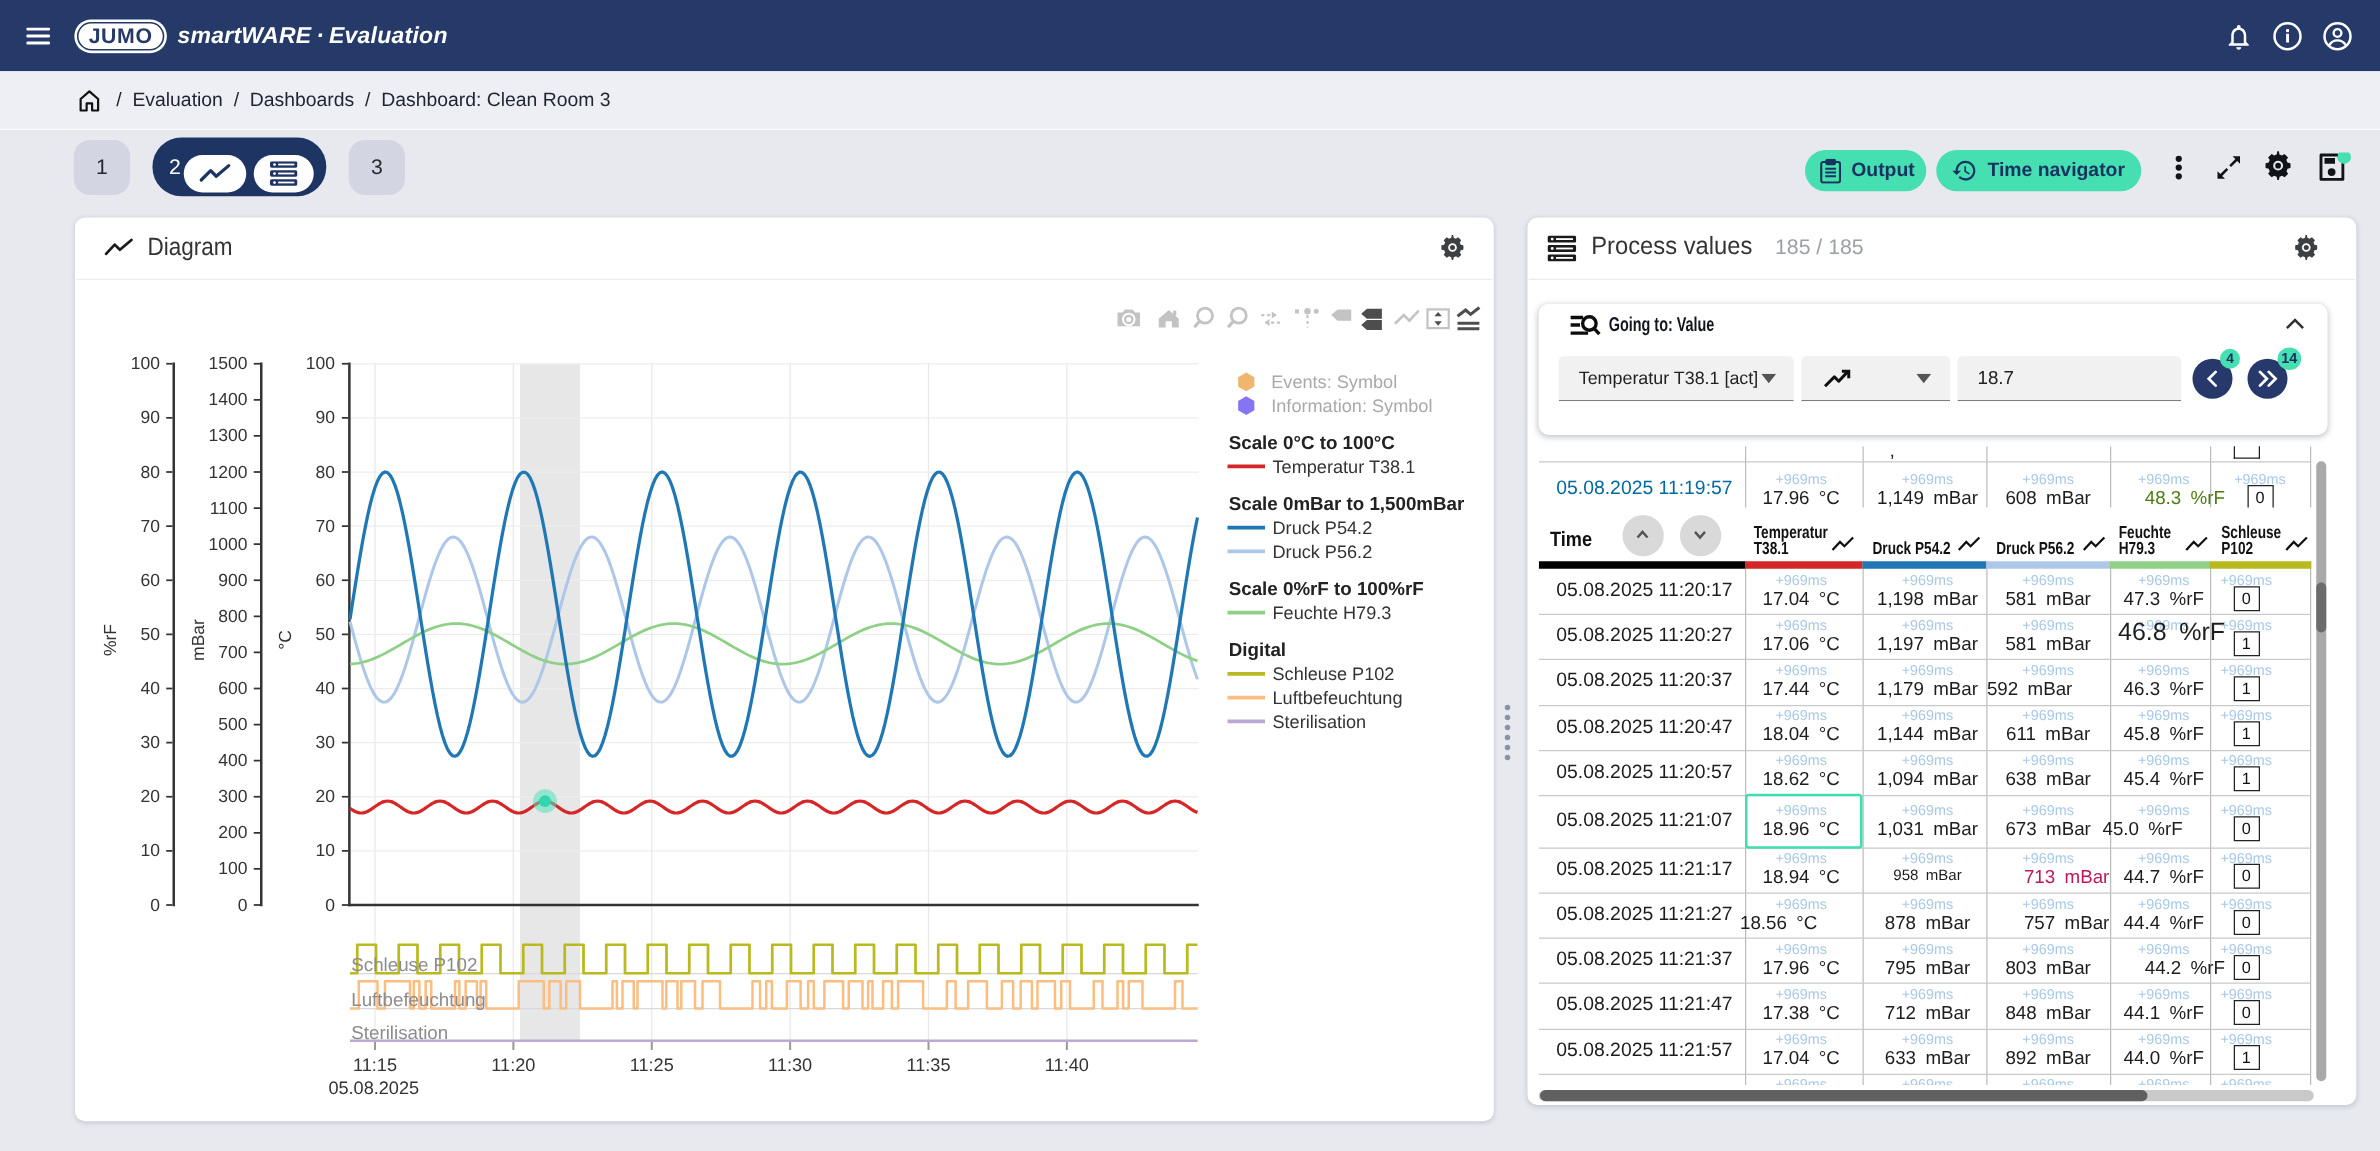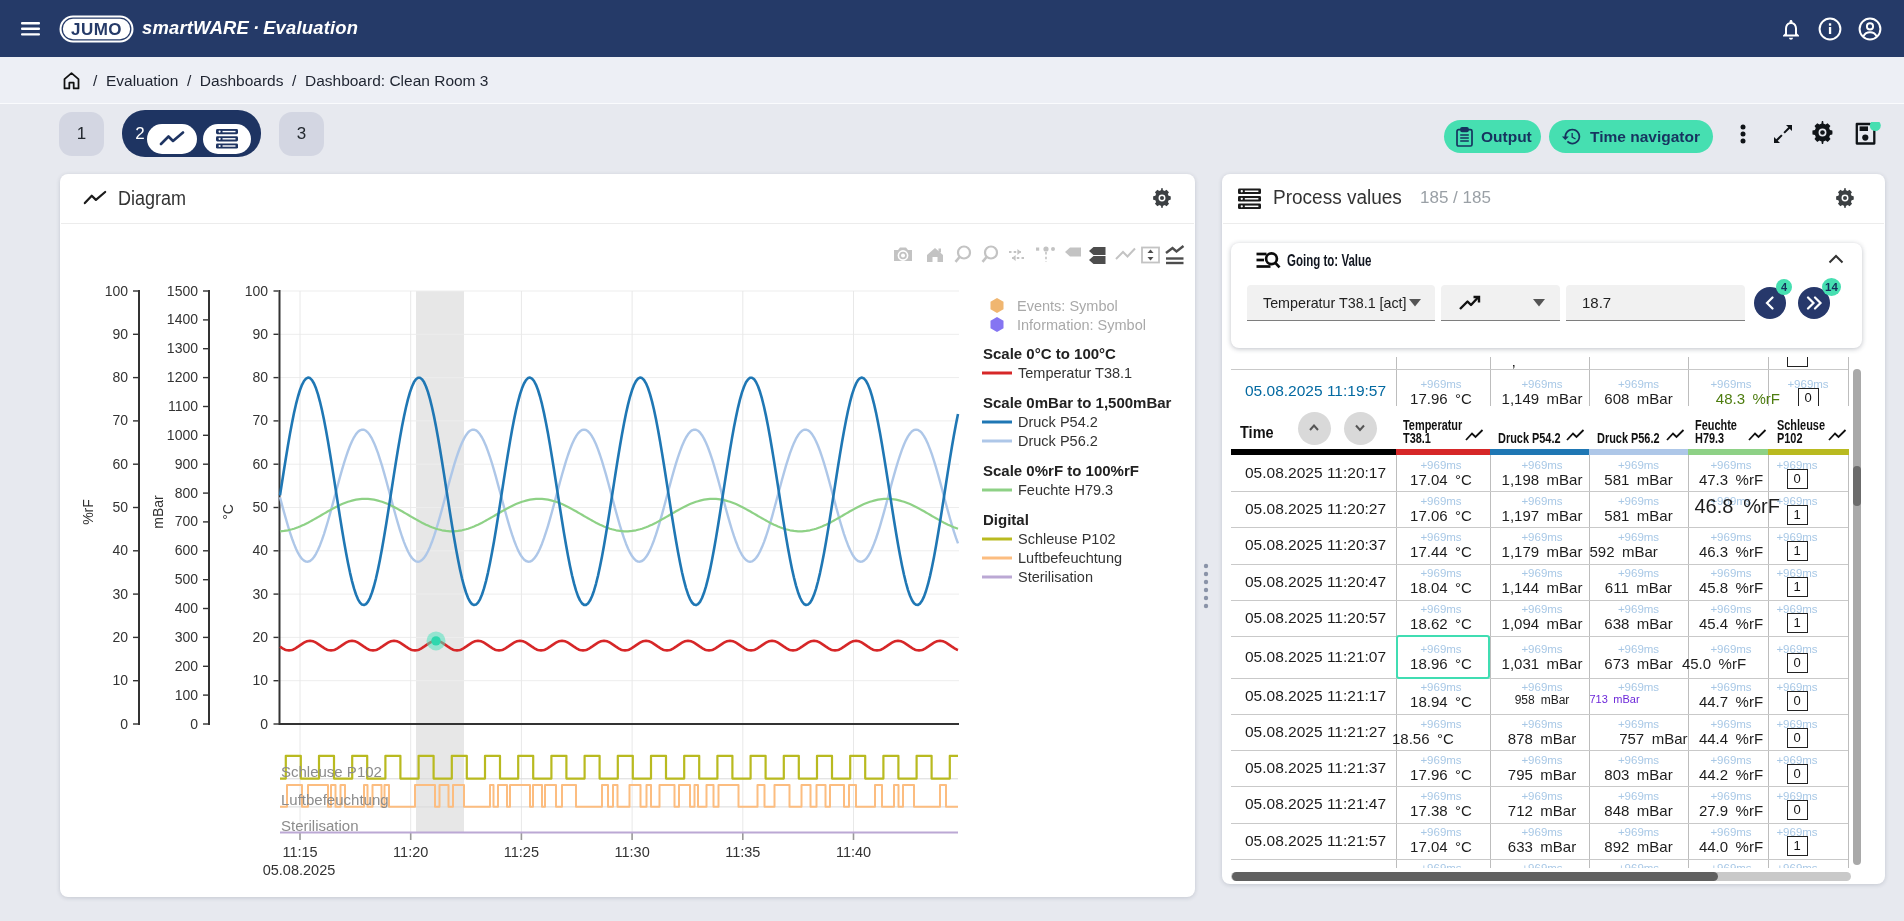--- a/index.html
+++ b/index.html
@@ -496,31 +496,31 @@
     <div class="a" style="left:555.5px;top:256.29999999999995px;width:21px;height:20px;border:1.6px solid #222;text-align:center;font-size:13px;color:#111;line-height:17px">1</div>
     <div class="a" style="left:0;top:279.0px;width:617px;height:1px;background:#c9c9c9"></div>
     <div class="a" style="left:14px;top:291.0px;font-size:15.5px;color:#1d1d1d">05.08.2025 11:21:07</div>
     <div class="a" style="left:161px;top:285.49999999999994px;width:98px;text-align:center;font-size:11.5px;color:#a8c8e6">+969ms</div>
     <div class="a" style="left:161px;top:297.49999999999994px;width:98px;text-align:center;font-size:15px;color:#1d1d1d">18.96  °C</div>
     <div class="a" style="left:262px;top:285.49999999999994px;width:98px;text-align:center;font-size:11.5px;color:#a8c8e6">+969ms</div>
     <div class="a" style="left:262px;top:297.49999999999994px;width:98px;text-align:center;font-size:15px;color:#1d1d1d">1,031  mBar</div>
     <div class="a" style="left:358.5px;top:285.49999999999994px;width:98px;text-align:center;font-size:11.5px;color:#a8c8e6">+969ms</div>
     <div class="a" style="left:358.5px;top:297.49999999999994px;width:98px;text-align:center;font-size:15px;color:#1d1d1d">673  mBar</div>
     <div class="a" style="left:451px;top:285.49999999999994px;width:98px;text-align:center;font-size:11.5px;color:#a8c8e6">+969ms</div>
-    <div class="a" style="left:434px;top:297.49999999999994px;width:98px;text-align:center;font-size:15px;color:#1d1d1d">45.0  %rF</div>
+    <div class="a" style="left:451px;top:297.49999999999994px;width:98px;text-align:left;font-size:15px;color:#1d1d1d">45.0  %rF</div>
     <div class="a" style="left:517px;top:285.49999999999994px;width:98px;text-align:center;font-size:11.5px;color:#a8c8e6">+969ms</div>
     <div class="a" style="left:555.5px;top:295.49999999999994px;width:21px;height:20px;border:1.6px solid #222;text-align:center;font-size:13px;color:#111;line-height:17px">0</div>
     <div class="a" style="left:0;top:320.8px;width:617px;height:1px;background:#c9c9c9"></div>
     <div class="a" style="left:14px;top:329.8px;font-size:15.5px;color:#1d1d1d">05.08.2025 11:21:17</div>
     <div class="a" style="left:161px;top:324.29999999999995px;width:98px;text-align:center;font-size:11.5px;color:#a8c8e6">+969ms</div>
     <div class="a" style="left:161px;top:336.29999999999995px;width:98px;text-align:center;font-size:15px;color:#1d1d1d">18.94  °C</div>
     <div class="a" style="left:262px;top:324.29999999999995px;width:98px;text-align:center;font-size:11.5px;color:#a8c8e6">+969ms</div>
     <div class="a" style="left:262px;top:336.29999999999995px;width:98px;text-align:center;font-size:12px;color:#1d1d1d">958  mBar</div>
     <div class="a" style="left:358.5px;top:324.29999999999995px;width:98px;text-align:center;font-size:11.5px;color:#a8c8e6">+969ms</div>
-    <div class="a" style="left:358.5px;top:336.29999999999995px;width:98px;text-align:left;font-size:11px;color:#6d28d9">713  mBar</div>
+    <div class="a" style="left:358.5px;top:336.29999999999995px;width:98px;text-align:right;font-size:15px;color:#be185d">713  mBar</div>
     <div class="a" style="left:451px;top:324.29999999999995px;width:98px;text-align:center;font-size:11.5px;color:#a8c8e6">+969ms</div>
     <div class="a" style="left:451px;top:336.29999999999995px;width:98px;text-align:center;font-size:15px;color:#1d1d1d">44.7  %rF</div>
     <div class="a" style="left:517px;top:324.29999999999995px;width:98px;text-align:center;font-size:11.5px;color:#a8c8e6">+969ms</div>
     <div class="a" style="left:555.5px;top:334.29999999999995px;width:21px;height:20px;border:1.6px solid #222;text-align:center;font-size:13px;color:#111;line-height:17px">0</div>
     <div class="a" style="left:0;top:357.0px;width:617px;height:1px;background:#c9c9c9"></div>
     <div class="a" style="left:14px;top:366.0px;font-size:15.5px;color:#1d1d1d">05.08.2025 11:21:27</div>
     <div class="a" style="left:161px;top:360.49999999999994px;width:98px;text-align:center;font-size:11.5px;color:#a8c8e6">+969ms</div>
     <div class="a" style="left:161px;top:372.49999999999994px;width:98px;text-align:left;font-size:15px;color:#1d1d1d">18.56  °C</div>
     <div class="a" style="left:262px;top:360.49999999999994px;width:98px;text-align:center;font-size:11.5px;color:#a8c8e6">+969ms</div>
     <div class="a" style="left:262px;top:372.49999999999994px;width:98px;text-align:center;font-size:15px;color:#1d1d1d">878  mBar</div>
@@ -532,33 +532,33 @@
     <div class="a" style="left:555.5px;top:370.49999999999994px;width:21px;height:20px;border:1.6px solid #222;text-align:center;font-size:13px;color:#111;line-height:17px">0</div>
     <div class="a" style="left:0;top:393.2px;width:617px;height:1px;background:#c9c9c9"></div>
     <div class="a" style="left:14px;top:402.2px;font-size:15.5px;color:#1d1d1d">05.08.2025 11:21:37</div>
     <div class="a" style="left:161px;top:396.69999999999993px;width:98px;text-align:center;font-size:11.5px;color:#a8c8e6">+969ms</div>
     <div class="a" style="left:161px;top:408.69999999999993px;width:98px;text-align:center;font-size:15px;color:#1d1d1d">17.96  °C</div>
     <div class="a" style="left:262px;top:396.69999999999993px;width:98px;text-align:center;font-size:11.5px;color:#a8c8e6">+969ms</div>
     <div class="a" style="left:262px;top:408.69999999999993px;width:98px;text-align:center;font-size:15px;color:#1d1d1d">795  mBar</div>
     <div class="a" style="left:358.5px;top:396.69999999999993px;width:98px;text-align:center;font-size:11.5px;color:#a8c8e6">+969ms</div>
     <div class="a" style="left:358.5px;top:408.69999999999993px;width:98px;text-align:center;font-size:15px;color:#1d1d1d">803  mBar</div>
     <div class="a" style="left:451px;top:396.69999999999993px;width:98px;text-align:center;font-size:11.5px;color:#a8c8e6">+969ms</div>
-    <div class="a" style="left:451px;top:408.69999999999993px;width:98px;text-align:center;font-size:15px;color:#1d1d1d">44.2  %rF</div>
+    <div class="a" style="left:451px;top:408.69999999999993px;width:98px;text-align:right;font-size:15px;color:#1d1d1d">44.2  %rF</div>
     <div class="a" style="left:517px;top:396.69999999999993px;width:98px;text-align:center;font-size:11.5px;color:#a8c8e6">+969ms</div>
     <div class="a" style="left:555.5px;top:406.69999999999993px;width:21px;height:20px;border:1.6px solid #222;text-align:center;font-size:13px;color:#111;line-height:17px">0</div>
     <div class="a" style="left:0;top:429.4px;width:617px;height:1px;background:#c9c9c9"></div>
     <div class="a" style="left:14px;top:438.4px;font-size:15.5px;color:#1d1d1d">05.08.2025 11:21:47</div>
     <div class="a" style="left:161px;top:432.8999999999999px;width:98px;text-align:center;font-size:11.5px;color:#a8c8e6">+969ms</div>
     <div class="a" style="left:161px;top:444.8999999999999px;width:98px;text-align:center;font-size:15px;color:#1d1d1d">17.38  °C</div>
     <div class="a" style="left:262px;top:432.8999999999999px;width:98px;text-align:center;font-size:11.5px;color:#a8c8e6">+969ms</div>
     <div class="a" style="left:262px;top:444.8999999999999px;width:98px;text-align:center;font-size:15px;color:#1d1d1d">712  mBar</div>
     <div class="a" style="left:358.5px;top:432.8999999999999px;width:98px;text-align:center;font-size:11.5px;color:#a8c8e6">+969ms</div>
     <div class="a" style="left:358.5px;top:444.8999999999999px;width:98px;text-align:center;font-size:15px;color:#1d1d1d">848  mBar</div>
     <div class="a" style="left:451px;top:432.8999999999999px;width:98px;text-align:center;font-size:11.5px;color:#a8c8e6">+969ms</div>
-    <div class="a" style="left:451px;top:444.8999999999999px;width:98px;text-align:center;font-size:15px;color:#1d1d1d">27.9  %rF</div>
+    <div class="a" style="left:451px;top:444.8999999999999px;width:98px;text-align:center;font-size:15px;color:#1d1d1d">44.1  %rF</div>
     <div class="a" style="left:517px;top:432.8999999999999px;width:98px;text-align:center;font-size:11.5px;color:#a8c8e6">+969ms</div>
     <div class="a" style="left:555.5px;top:442.8999999999999px;width:21px;height:20px;border:1.6px solid #222;text-align:center;font-size:13px;color:#111;line-height:17px">0</div>
     <div class="a" style="left:0;top:465.6px;width:617px;height:1px;background:#c9c9c9"></div>
     <div class="a" style="left:14px;top:474.6px;font-size:15.5px;color:#1d1d1d">05.08.2025 11:21:57</div>
     <div class="a" style="left:161px;top:469.0999999999999px;width:98px;text-align:center;font-size:11.5px;color:#a8c8e6">+969ms</div>
     <div class="a" style="left:161px;top:481.0999999999999px;width:98px;text-align:center;font-size:15px;color:#1d1d1d">17.04  °C</div>
     <div class="a" style="left:262px;top:469.0999999999999px;width:98px;text-align:center;font-size:11.5px;color:#a8c8e6">+969ms</div>
     <div class="a" style="left:262px;top:481.0999999999999px;width:98px;text-align:center;font-size:15px;color:#1d1d1d">633  mBar</div>
     <div class="a" style="left:358.5px;top:469.0999999999999px;width:98px;text-align:center;font-size:11.5px;color:#a8c8e6">+969ms</div>
     <div class="a" style="left:358.5px;top:481.0999999999999px;width:98px;text-align:center;font-size:15px;color:#1d1d1d">892  mBar</div>

